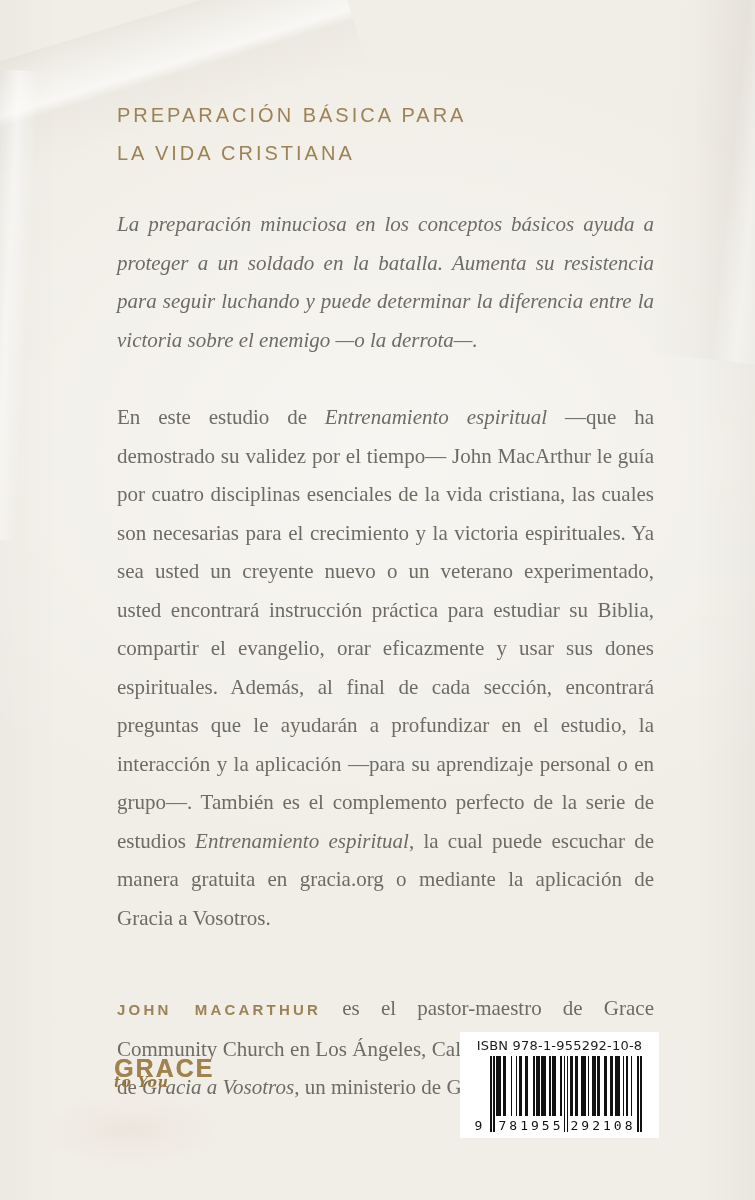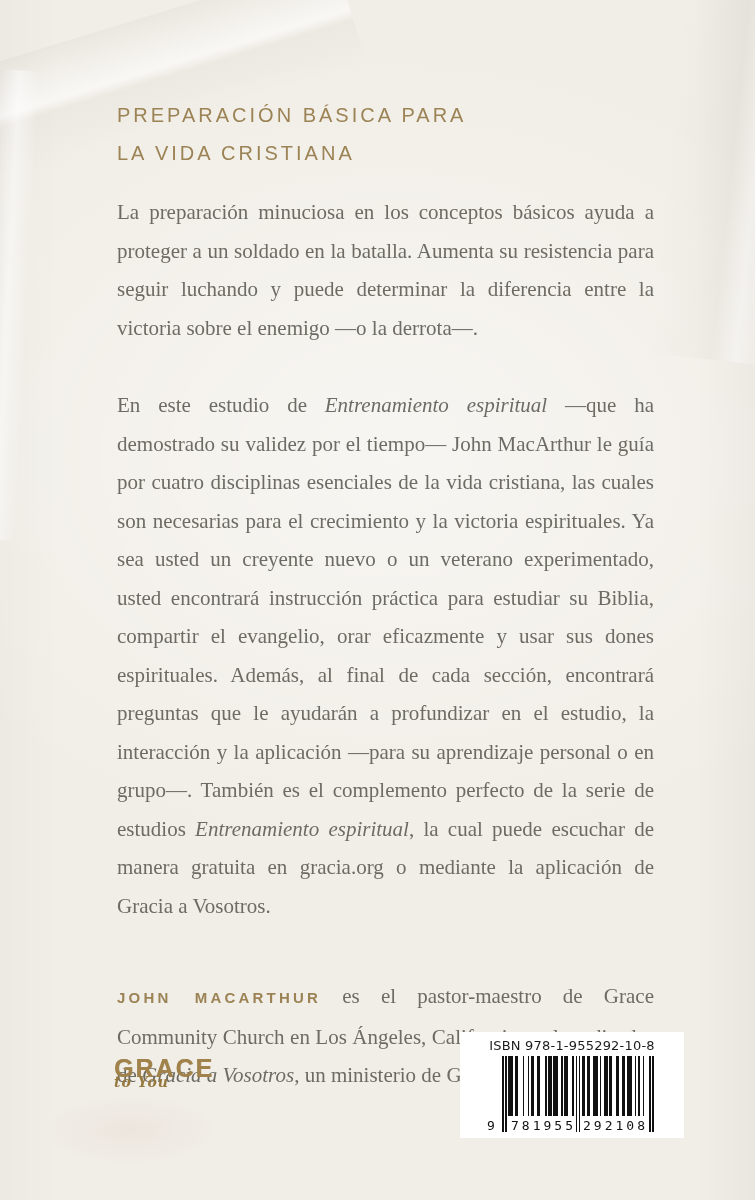--- a/index.html
+++ b/index.html
@@ -57,21 +57,21 @@
     color: #9c8355;
   }
   .title .tline { display: block; }
   p.body-par {
     font-size: 21px;
     line-height: 38.5px;
     color: #6d6c64;
     text-align: justify;
     hyphens: none;
   }
-  .par-1 { margin-top: 21px; }
+  .par-1 { margin-top: 33px; font-style: italic; }
   .par-2 { margin-top: 39px; }
   .author-par { margin-top: 52px; line-height: 37px; }
   .it { font-style: italic; }
   .gold-name {
     font-family: "Liberation Sans", sans-serif;
     font-weight: 700;
     font-size: 15px;
     letter-spacing: 3.2px;
     color: #9c8355;
     white-space: nowrap;
@@ -99,21 +99,21 @@
     margin-top: -9px;
     color: #96793f;
     letter-spacing: 1px;
     font-weight: bold;
   }
 
   
   .barcode {
     position: absolute;
     left: 460px; top: 1032px;
-    width: 224px; height: 106px;
+    width: 199px; height: 106px;
     background: #ffffff;
     padding-top: 6px;
   }
   .isbn-label {
     font-family: "DejaVu Sans", sans-serif;
     font-size: 13px;
     color: #1c1c1c;
     text-align: center;
     letter-spacing: 0.2px;
     white-space: nowrap;

